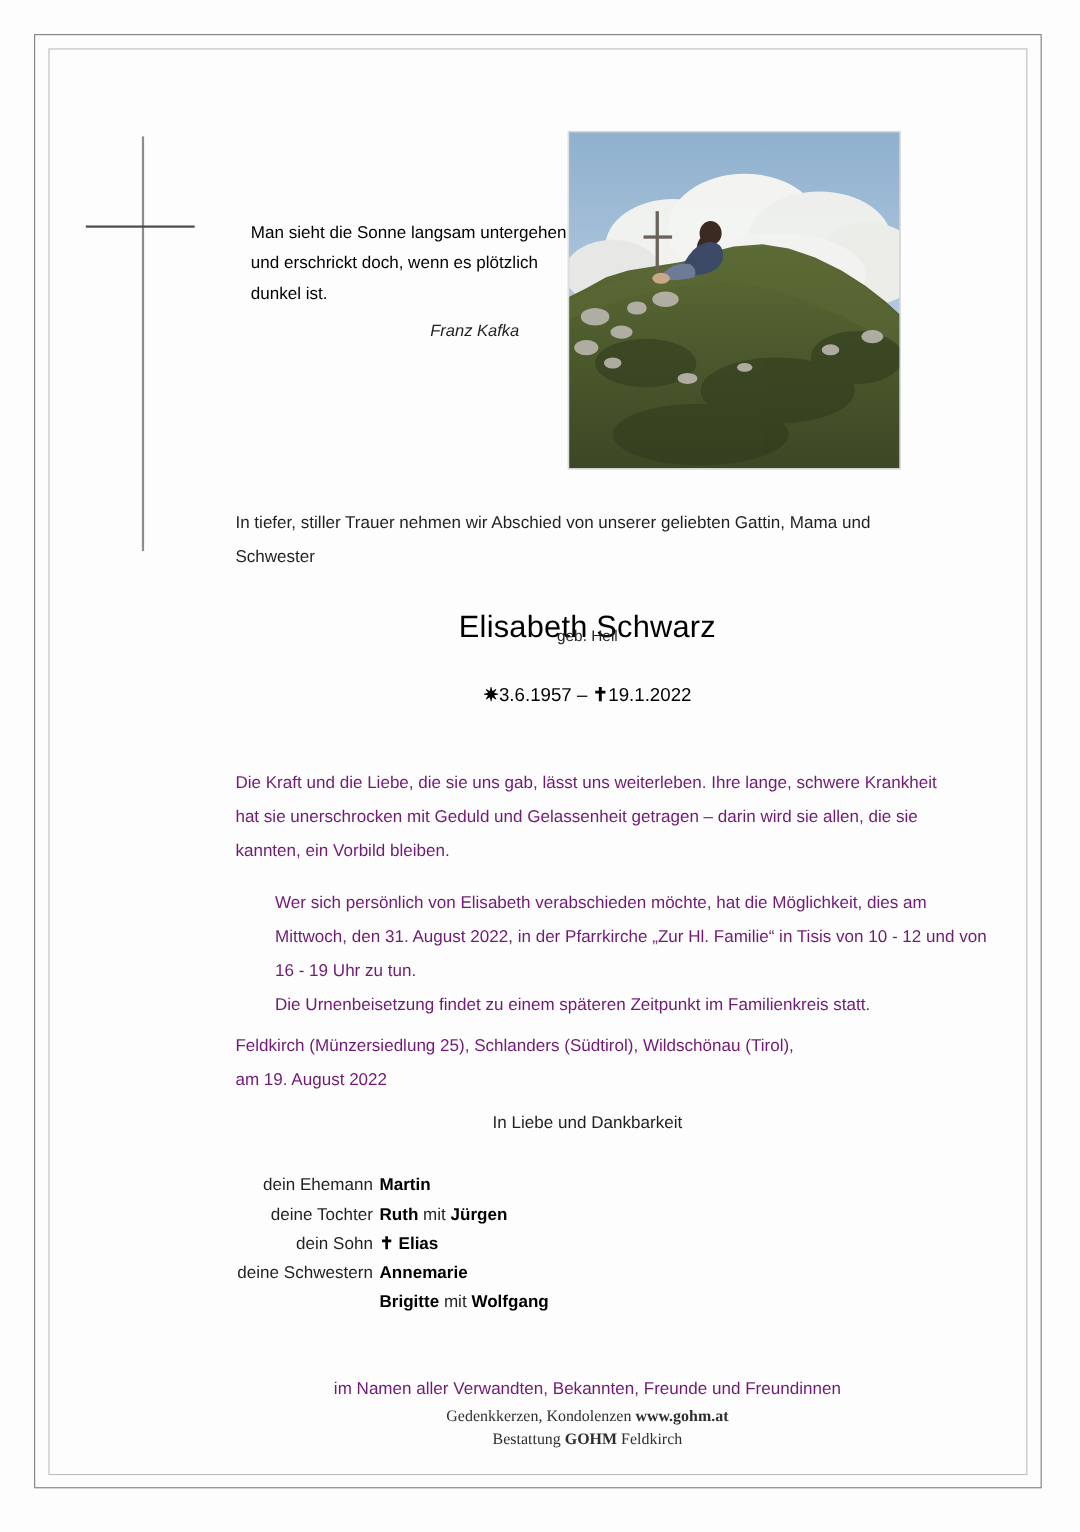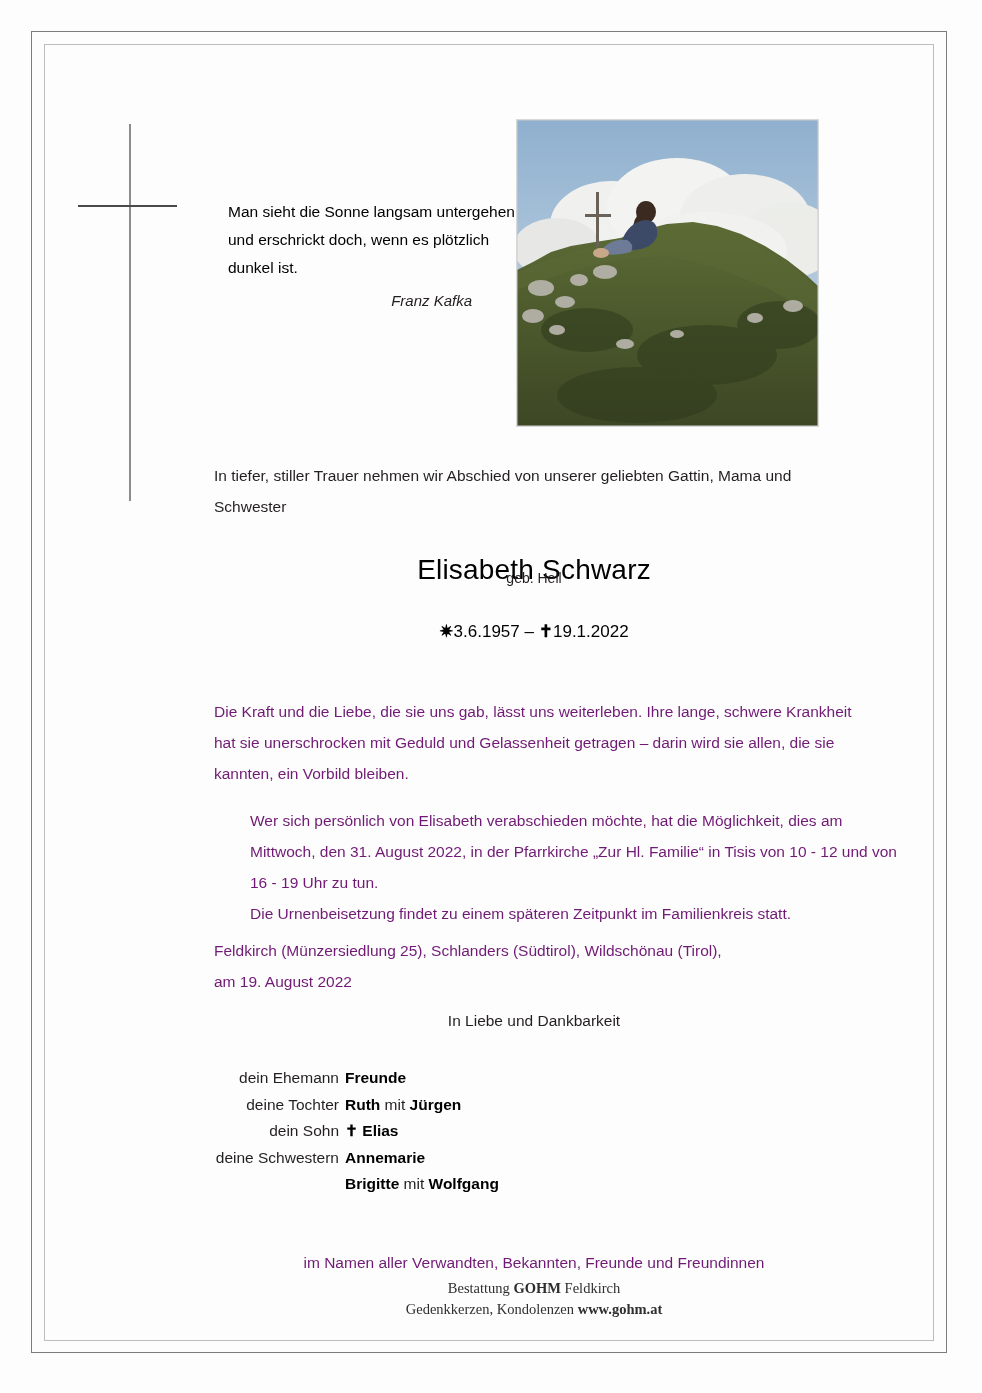--- a/index.html
+++ b/index.html
@@ -303,21 +303,21 @@
   <div class="para para-2" style="white-space: pre-line;">Wer sich persönlich von Elisabeth verabschieden möchte, hat die Möglichkeit, dies am Mittwoch, den 31. August 2022, in der Pfarrkirche „Zur Hl. Familie“ in Tisis von 10 - 12 und von 16 - 19 Uhr zu tun.
 Die Urnenbeisetzung findet zu einem späteren Zeitpunkt im Familienkreis statt.</div>
   <div class="para para-3" style="white-space: pre-line;">Feldkirch (Münzersiedlung 25), Schlanders (Südtirol), Wildschönau (Tirol),
 am 19. August 2022</div>
 
   <div class="gratitude">In Liebe und Dankbarkeit</div>
 
   <div class="family">
     <div class="family-row">
       <span class="family-rel">dein Ehemann</span>
-      <span class="family-name"><span>Freunde</span></span>
+      <span class="family-name"><span>Martin</span></span>
     </div>
     <div class="family-row">
       <span class="family-rel">deine Tochter</span>
       <span class="family-name"><span>Ruth</span> <span class="plain">mit</span> <span>Jürgen</span></span>
     </div>
     <div class="family-row">
       <span class="family-rel">dein Sohn</span>
       <span class="family-name"><span>✝ Elias</span></span>
     </div>
     <div class="family-row">
@@ -326,17 +326,17 @@
     </div>
     <div class="family-row">
       <span class="family-rel"></span>
       <span class="family-name"><span>Brigitte</span> <span class="plain">mit</span> <span>Wolfgang</span></span>
     </div>
   </div>
 
   <div class="closing">im Namen aller Verwandten, Bekannten, Freunde und Freundinnen</div>
 
   <div class="footer">
+    <div><span>Gedenkkerzen, Kondolenzen </span><b>www.gohm.at</b></div>
     <div><span>Bestattung </span><b>GOHM</b><span> Feldkirch</span></div>
-    <div><span>Gedenkkerzen, Kondolenzen </span><b>www.gohm.at</b></div>
   </div>
 
 </div>
 
 </body></html>

